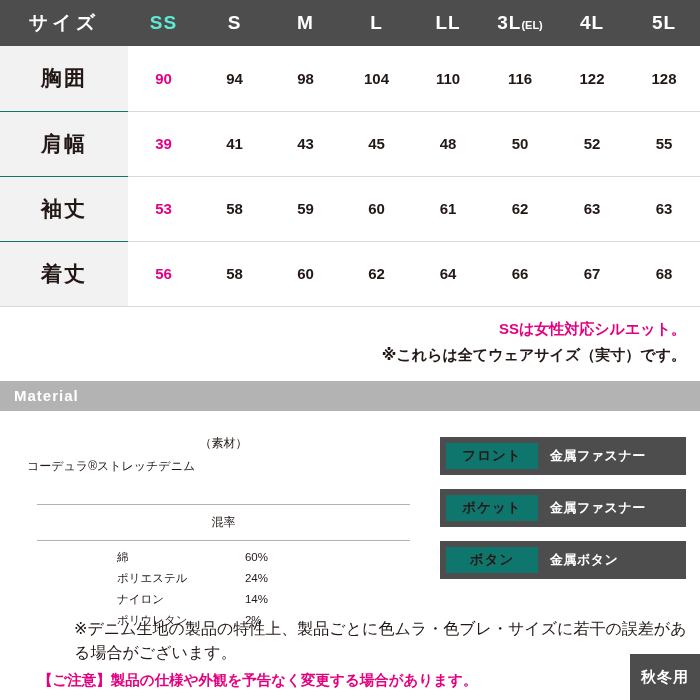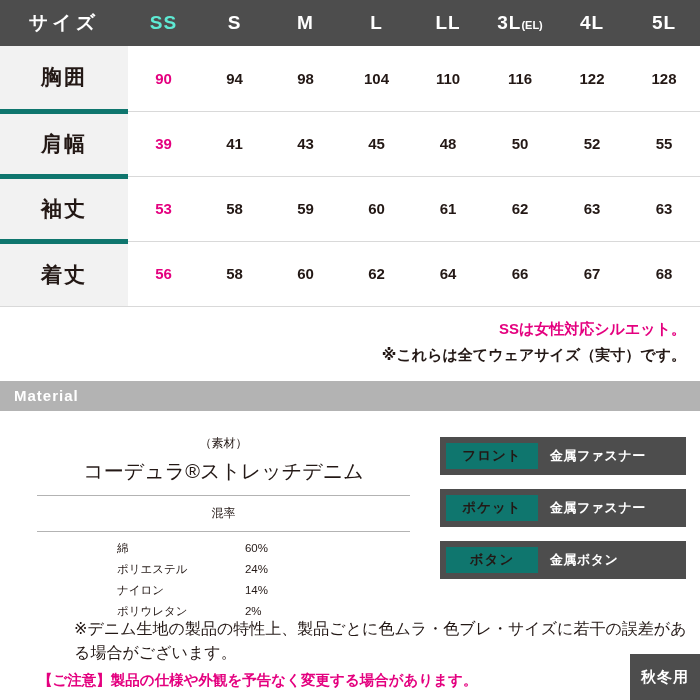--- a/index.html
+++ b/index.html
@@ -47,21 +47,21 @@
     height: 65px;
   }
   .size-table tbody td {
     border-bottom: 1px solid #d9d9d9;
     font-size: 15px;
   }
   .size-table tbody td.row-label {
     background: #f2f2f2;
     font-size: 21px;
     letter-spacing: 2px;
-    border-bottom: 5px solid #0f766e;
+    border-bottom: 1px solid #0f766e;
   }
   .size-table tbody tr:last-child td.row-label {
     border-bottom: 1px solid #d9d9d9;
   }
   .size-table tbody td.ss-col {
     color: #e4007f;
   }
 
   
   .note-block {
@@ -112,24 +112,23 @@
     padding: 12px 14px 0 0;
   }
 
   .mat-caption {
     text-align: center;
     font-size: 12px;
     color: #231815;
     margin-bottom: 6px;
   }
   .mat-name {
-    text-align: center;
-    font-size: 20px;
-    color: #231815;
-    margin-bottom: 10px;
+    font-size: 12px;
+    color: #231815;
+    margin-bottom: 29px;
   }
   .mat-rule {
     border-top: 1px solid #b3b3b3;
     margin: 0 10px;
   }
   .mix-title {
     text-align: center;
     font-size: 12px;
     color: #231815;
     padding: 9px 0 9px 0;

